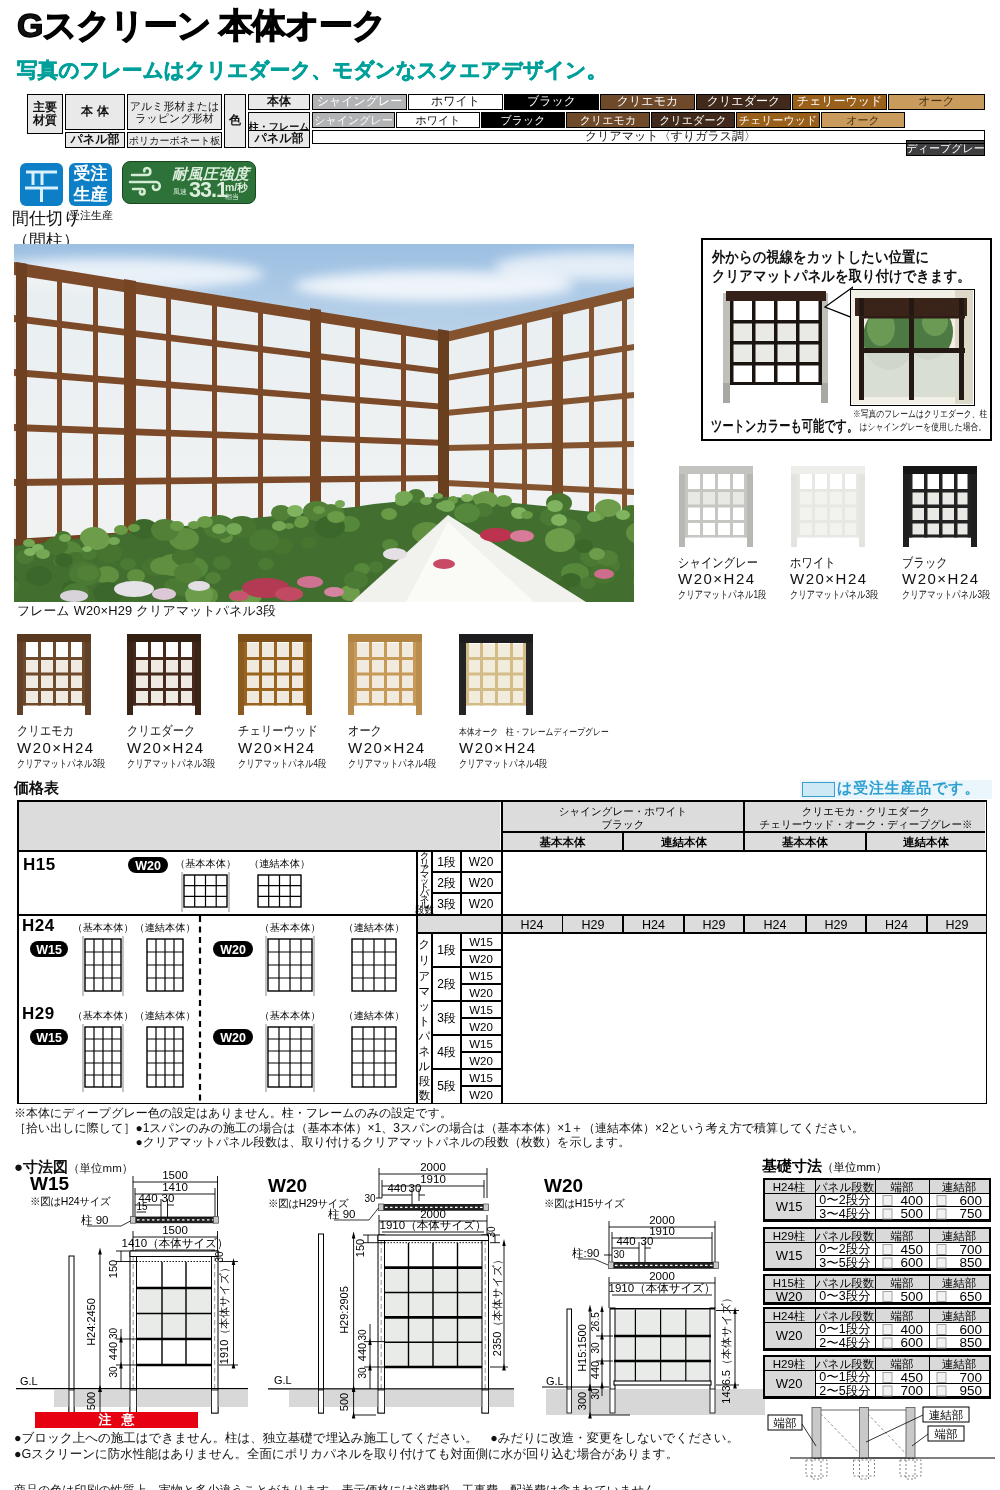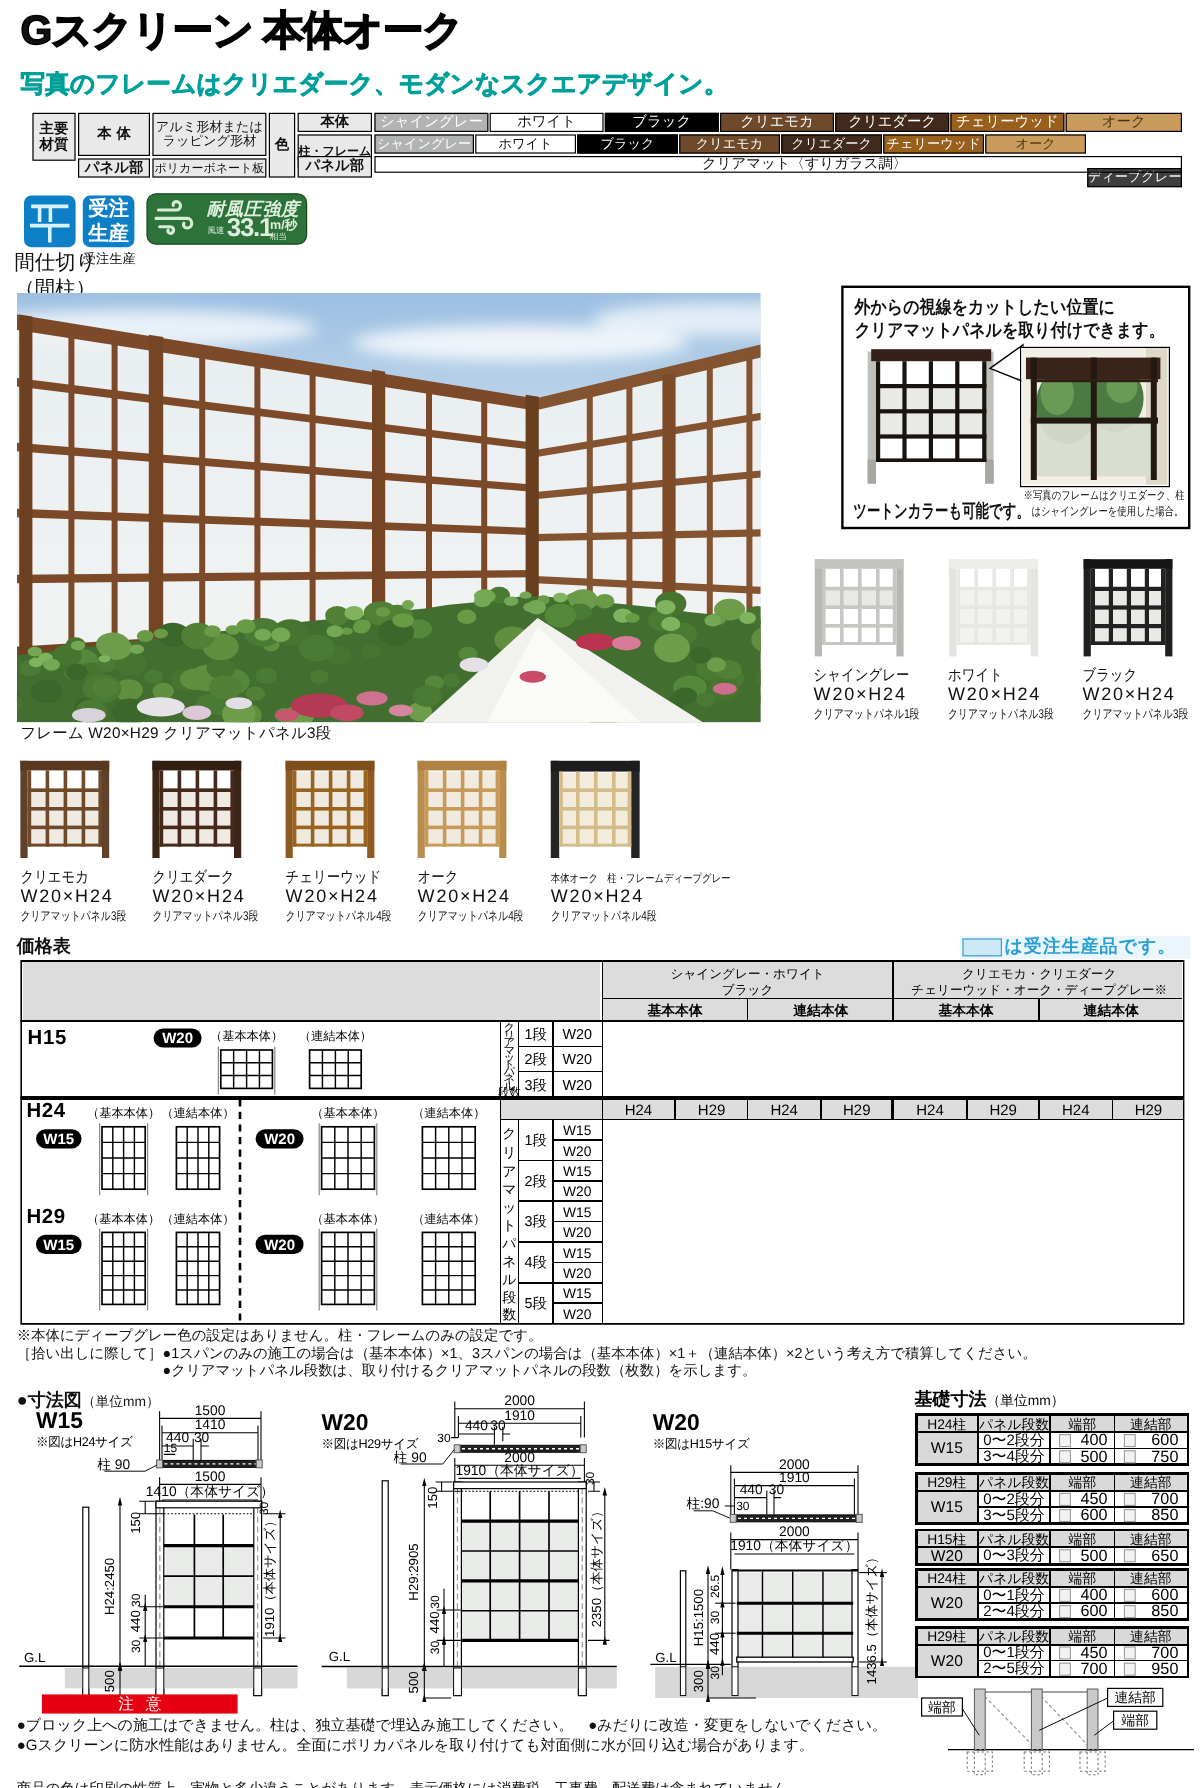--- a/index.html
+++ b/index.html
@@ -1342,20 +1342,20 @@
       <text x="186" y="279.5">端部</text>
     </g>
     <g stroke="#000" stroke-width="0.8">
       <line x1="42" y1="266" x2="56" y2="288"></line>
       <line x1="163" y1="257" x2="106" y2="284"></line>
       <line x1="168" y1="276" x2="152" y2="288"></line>
     </g>
   </g>
 </svg>
 
-<div class="abs" style="left:35px;top:1412px;width:163px;height:16px;background:#e60012;color:#fff;font-weight:normal;font-size:13px;display:flex;align-items:center;justify-content:center;letter-spacing:10px;text-indent:10px;">注意</div>
+<div class="abs" style="left:35px;top:1412px;width:163px;height:16px;background:#e60012;color:#fff;font-weight:bold;font-size:13px;display:flex;align-items:center;justify-content:center;letter-spacing:10px;text-indent:10px;">注意</div>
 
 <div class="abs" style="left:14px;top:1431px;font-size:12.5px;line-height:1.26;">
   ●ブロック上への施工はできません。柱は、独立基礎で埋込み施工してください。　●みだりに改造・変更をしないでください。<br>
   ●Gスクリーンに防水性能はありません。全面にポリカパネルを取り付けても対面側に水が回り込む場合があります。
 </div>
 
 <div class="abs" style="left:14px;top:1482px;font-size:12px;">商品の色は印刷の性質上、実物と多少違うことがあります。表示価格には消費税、工事費、配送費は含まれていません。</div>
 
 </body></html>

